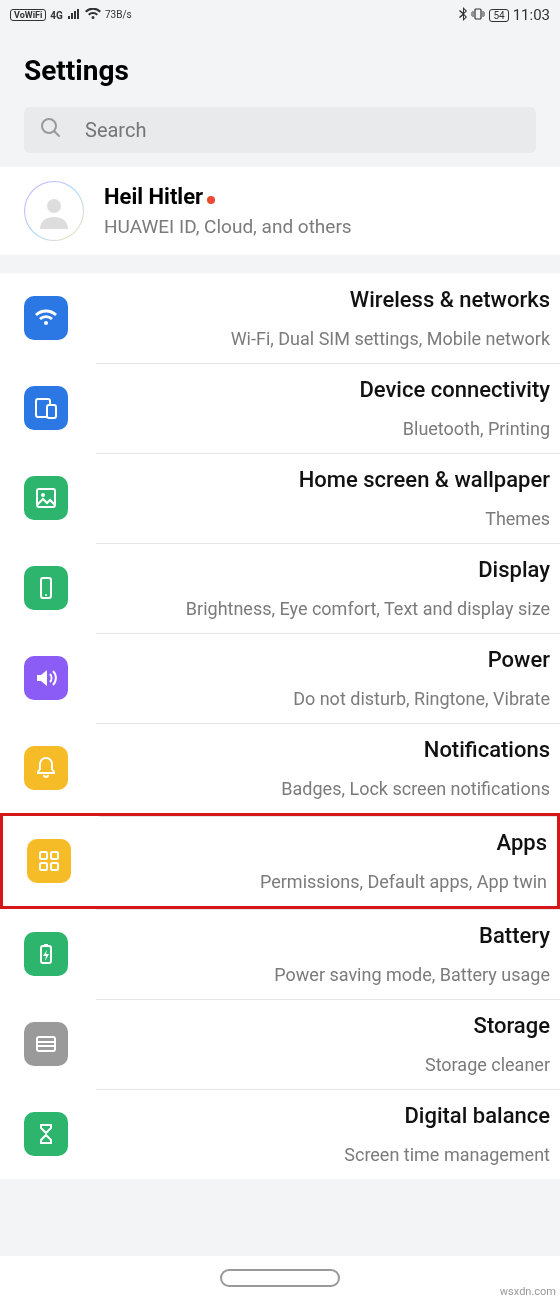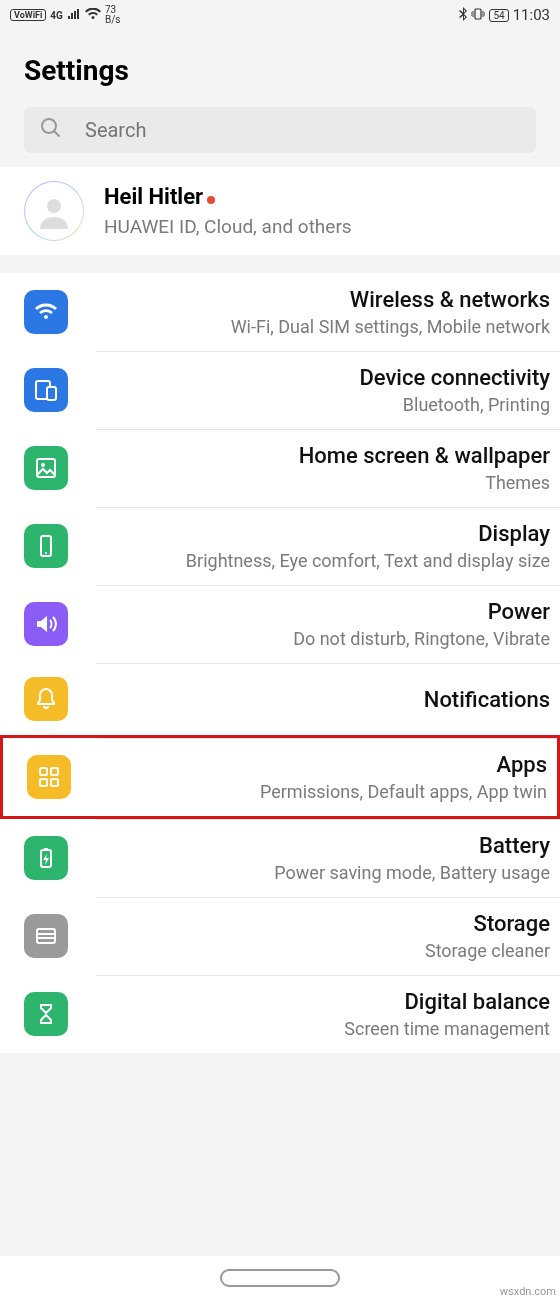--- a/index.html
+++ b/index.html
@@ -1,38 +1,38 @@
 <!DOCTYPE html>
 <html><head>
 <meta charset="utf-8">
 <style>
   * { margin:0; padding:0; box-sizing:border-box; font-family:-apple-system,BlinkMacSystemFont,"Segoe UI",Roboto,Arial,sans-serif; }
   body { width:560px; height:1300px; background:#f3f4f5; color:#000; overflow:hidden; position:relative; }
   .status-bar { height:30px; display:flex; align-items:center; justify-content:space-between; padding:0 10px; font-size:14px; color:#333; }
   .status-left, .status-right { display:flex; align-items:center; gap:4px; }
   .status-left .vowifi { border:1px solid #333; border-radius:3px; padding:0 3px; font-size:9px; font-weight:700; }
-  .status-left .net-speed { display:flex; flex-direction:column; font-size:10px; line-height:10px; }
+  .status-left .net-speed { display:flex; flex-direction:row; font-size:10px; line-height:10px; }
   .status-right .batt { border:1px solid #333; border-radius:3px; font-size:10px; padding:0 3px; position:relative; }
   .page-title { font-size:28px; font-weight:700; padding:24px 24px 20px; }
   .search-box { margin:0 24px 14px; background:#e9eaeb; border-radius:6px; display:flex; align-items:center; padding:10px 16px; gap:23px; }
   .search-box svg { flex-shrink:0; }
   .search-box input { border:none; background:transparent; font-size:20px; color:#999; outline:none; width:100%; }
   .account-row { background:#fff; margin-top:6px; display:flex; align-items:center; padding:14px 14px 14px 24px; gap:20px; }
   .avatar { width:60px; height:60px; border-radius:50%; background:linear-gradient(135deg,#d9a3ff 0%,#a3d5ff 50%,#ffe3a3 100%); padding:1px; flex-shrink:0; }
   .avatar-inner { width:100%; height:100%; border-radius:50%; background:#fff; display:flex; align-items:center; justify-content:center; }
   .account-text .name { font-size:22px; font-weight:700; display:inline; }
   .account-text .dot { display:inline-block; width:8px; height:8px; background:#e94b35; border-radius:50%; margin-left:4px; vertical-align:middle;}
   .account-text .sub { color:#7b7b7b; font-size:19px; margin-top:6px; }
   .settings-list { background:#fff; margin-top:18px; }
   .setting-item { display:flex; align-items:center; padding:14px 10px 14px 24px; gap:24px; position:relative; }
   .setting-item + .setting-item::before { content:""; position:absolute; top:0; left:96px; right:0; height:1px; background:#e5e5e5; }
   .icon-box { width:44px; height:44px; border-radius:10px; flex-shrink:0; display:flex; align-items:center; justify-content:center; }
   .setting-text { flex:1; min-width:0;text-align:right; }
   .setting-text .title { font-size:22px; font-weight:500; color:#111; }
-  .setting-text .sub { font-size:18px; color:#7b7b7b; margin-top:4px; }
+  .setting-text .sub { font-size:18px; color:#7b7b7b; margin-top:16px; }
   .highlight { border:3px solid #d61717; }
   .nav-bar { position:absolute; bottom:0; left:0; right:0; height:44px; display:flex; align-items:center; justify-content:center; background:#fff; }
   .nav-pill { width:120px; height:18px; border:2px solid #999; border-radius:20px; }
   .watermark { position:absolute; bottom:2px; right:4px; font-size:11px; color:#999;margin-top:41px; }
   .ic-blue{background:#2b78e4;} .ic-green{background:#2db56e;} .ic-purple{background:#8b5cf6;}
   .ic-yellow{background:#f5bc27;} .ic-grey{background:#9a9a9a;}
 </style>
 </head>
 <body>
 
@@ -161,20 +161,21 @@
       </div>
     </div>
     <div class="setting-item">
       <div class="icon-box ic-yellow">
         <svg width="26" height="26" viewBox="0 0 26 26">
           <path d="M13 3a6 6 0 00-6 6v5l-2 3v1h16v-1l-2-3V9a6 6 0 00-6-6zM11 20a2 2 0 004 0" fill="none" stroke="#fff" stroke-width="2"></path>
         </svg>
       </div>
       <div class="setting-text">
         <div class="title">Notifications</div>
+        <div class="sub">Badges, Lock screen notifications</div>
       </div>
     </div>
     <div class="setting-item highlight">
       <div class="icon-box ic-yellow">
         <svg width="26" height="26" viewBox="0 0 26 26">
           <rect x="4" y="4" width="7" height="7" rx="1.5" fill="none" stroke="#fff" stroke-width="2"></rect>
           <rect x="15" y="4" width="7" height="7" rx="1.5" fill="none" stroke="#fff" stroke-width="2"></rect>
           <rect x="4" y="15" width="7" height="7" rx="1.5" fill="none" stroke="#fff" stroke-width="2"></rect>
           <rect x="15" y="15" width="7" height="7" rx="1.5" fill="none" stroke="#fff" stroke-width="2"></rect>
         </svg>

